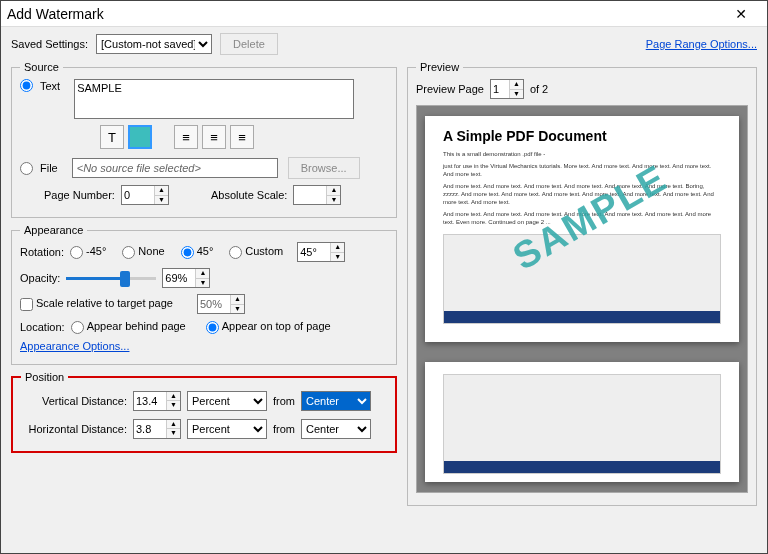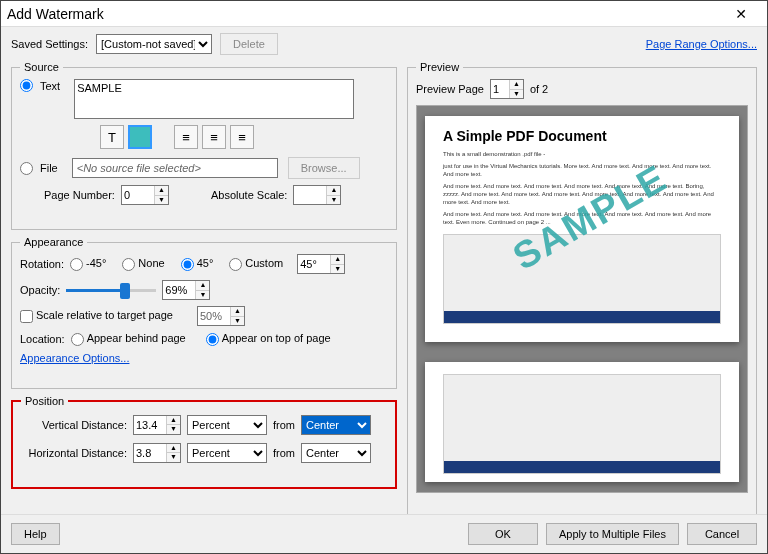--- a/index.html
+++ b/index.html
@@ -13,21 +13,21 @@
   .toprow { display: flex; align-items: center; gap: 8px; margin-bottom: 6px; position: relative; }
   .link { color: #0046d5; text-decoration: underline; cursor: pointer; }
   select, input[type="text"], textarea, .numbox input { font-size: 11px; background: #fff; border: 1px solid #767676; }
   select { height: 20px; }
   textarea { resize: none; }
   .btn { background: #e1e1e1; border: 1px solid #adadad; height: 22px; padding: 0 12px; display: inline-flex; align-items: center; justify-content: center; }
   .btn.disabled { color: #888; background: #efefef; border-color: #ccc; }
   .main { display: flex; gap: 10px; }
   .left { width: 386px; display: flex; flex-direction: column; gap: 6px; }
   .right { flex: 1; }
-  fieldset { border: 1px solid #bbb; padding: 6px 8px 24px 8px; margin: 0; }
+  fieldset { border: 1px solid #bbb; padding: 6px 8px 12px 8px; margin: 0; }
   legend { padding: 0 4px; }
   .radiodot, .radioempty { display:inline-flex; align-items:center; gap:4px; }
   input[type="radio"], input[type="checkbox"] { margin:0 3px 0 0; vertical-align: middle; }
   .numbox { display:inline-flex; border:1px solid #767676; height:20px; background:#fff; }
   .numbox input { border:none; width:32px; padding:0 2px; height:18px; }
   .numbox .spin { width:14px; display:flex; flex-direction:column; border-left:1px solid #ccc; }
   .numbox .spin div { flex:1; font-size:7px; line-height:8px; text-align:center; background:#f5f5f5; border-bottom:1px solid #ccc; }
   .numbox .spin div:last-child { border-bottom:none; }
   .toolbtn { width:24px; height:24px; border:1px solid #aaa; background:#f8f8f8; display:inline-flex; align-items:center; justify-content:center; font-size:13px; }
   .toolbtn.sel { border:2px solid #3399ff; background:#3dbdbd; }
@@ -222,20 +222,13 @@
             </div>
             <div class="page" style="height:120px">
               <div class="thumb" style="margin-top:0;height:100px"></div>
             </div>
           </div>
         </fieldset>
       </div>
     </div>
   </div>
 
-  <div class="bottombar">
-    <button class="btn">Help</button>
-    <div style="flex:1"></div>
-    <button class="btn" style="min-width:70px">OK</button>
-    <button class="btn">Apply to Multiple Files</button>
-    <button class="btn" style="min-width:70px">Cancel</button>
-  </div>
 </div>
 
 </body></html>

